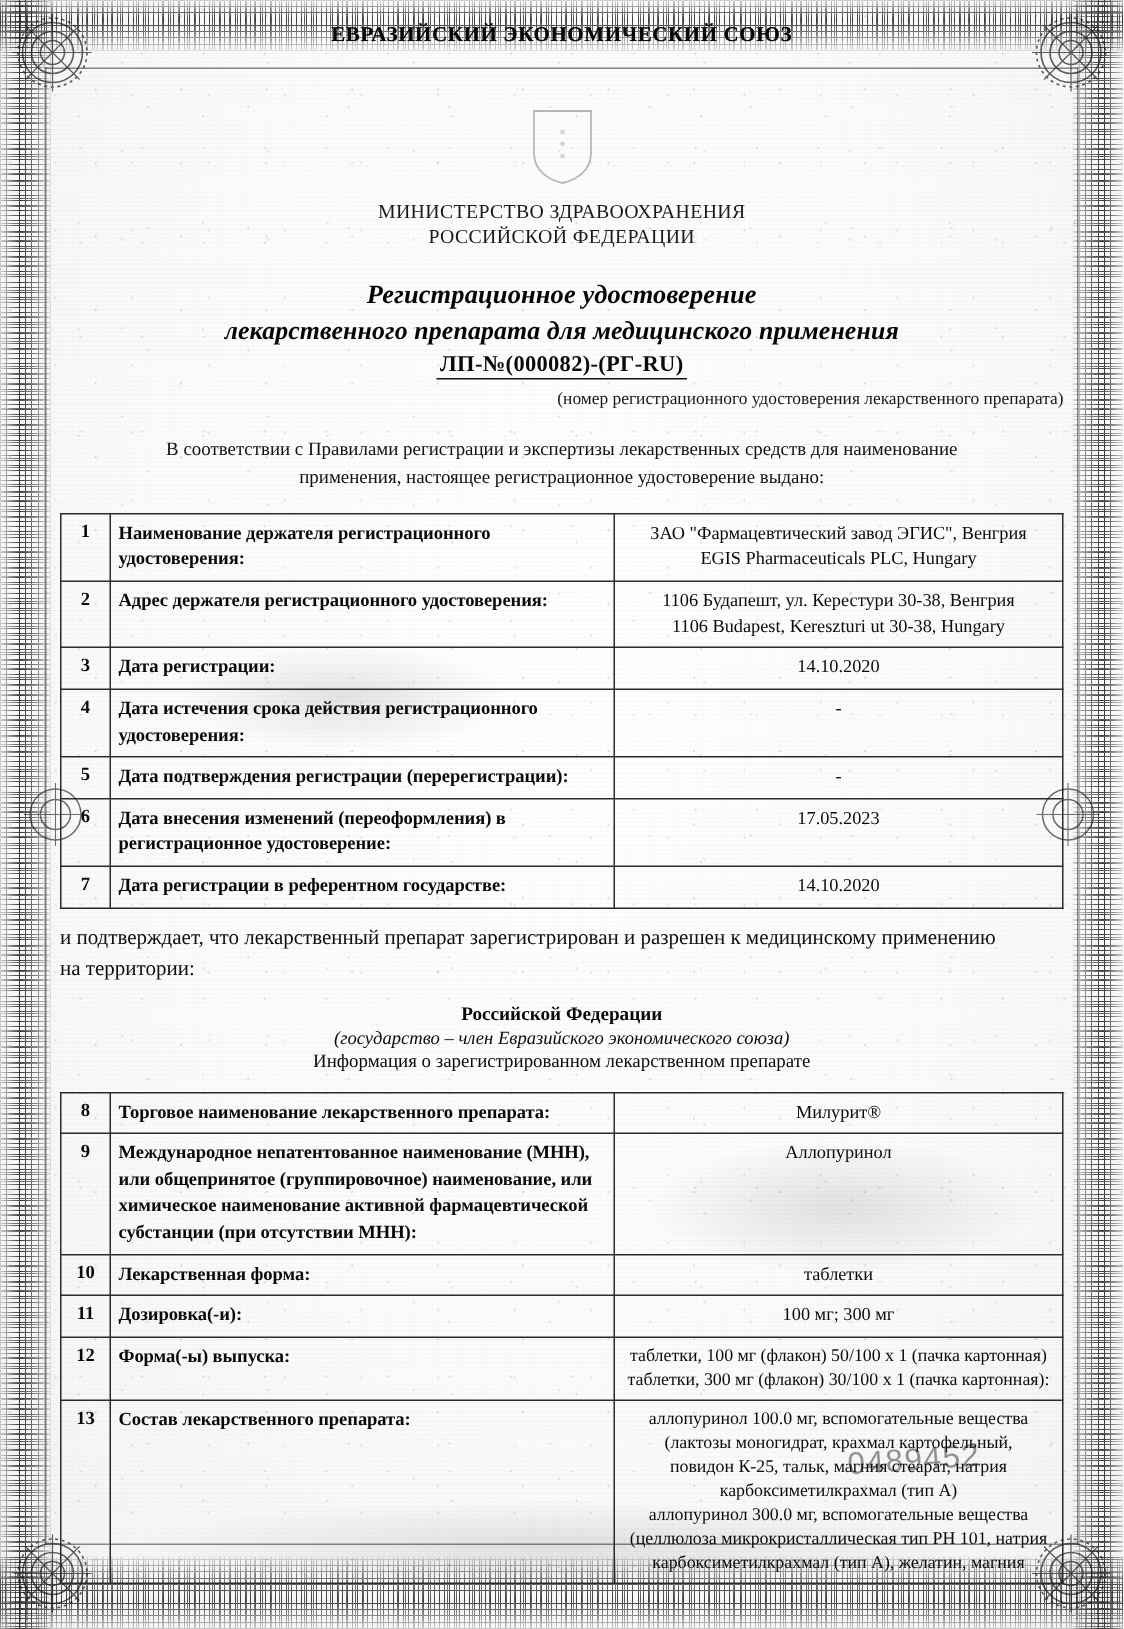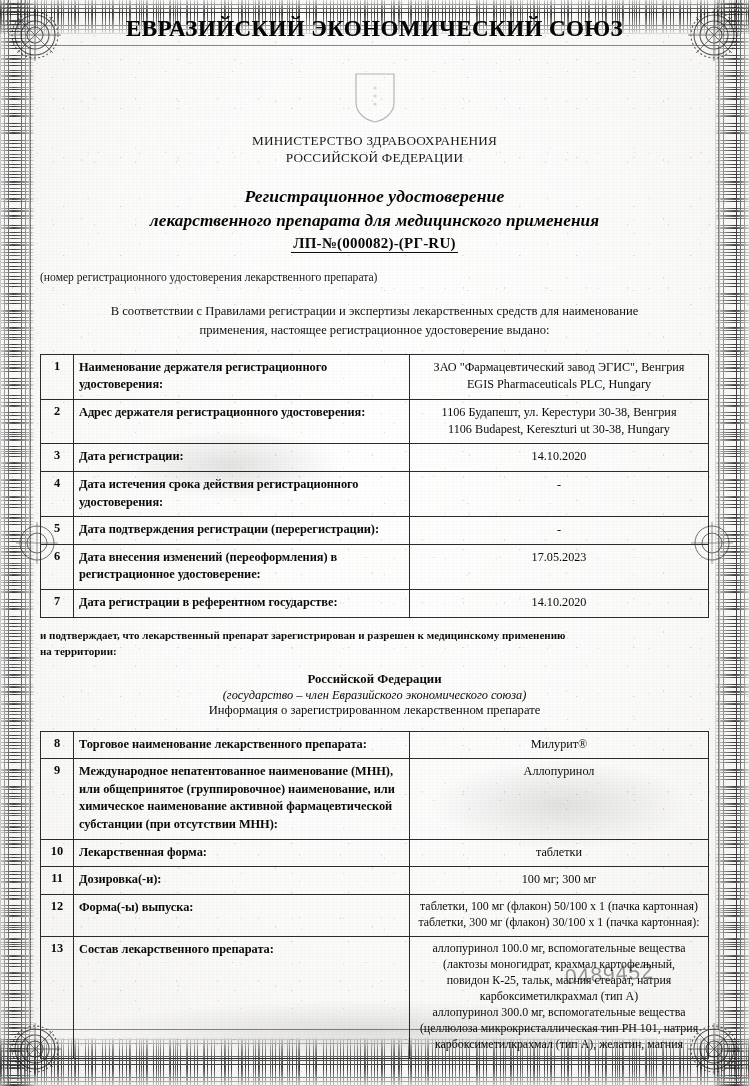--- a/index.html
+++ b/index.html
@@ -68,21 +68,21 @@
   #content{
     position:absolute;
     left:40px;right:40px;top:34px;bottom:44px;
   }
 
   .eec-title{
     position:absolute;left:0;right:0;top:-18px;
     text-align:center;
     font-family:"Liberation Serif", serif;
     font-weight:bold;
-    font-size:23px;
+    font-size:14px;
     letter-spacing:.4px;
     color:#050505;
     white-space:nowrap;
     text-shadow:0 0 .6px rgba(0,0,0,.55);
   }
 
   .emblem{
     position:absolute;left:50%;top:38px;transform:translateX(-50%);
     width:42px;height:52px;opacity:.30;
   }
@@ -115,22 +115,22 @@
     font-size:15px;
     letter-spacing:.2px;
   }
   .doc-number span{
     border-bottom:1.4px solid #101010;
     padding:0 2px 1px 2px;
     margin-top:24px;
   }
 
   .number-caption{
-    margin-top:19px;
-    text-align:left;
+    margin-top:7px;
+    text-align:right;
     font-size:11.6px;
     color:#171717;
   }
 
   .intro{
     margin-top:18px;
     text-align:center;
     font-size:12.6px;
     line-height:1.52;
     color:#101010;
@@ -167,24 +167,23 @@
   td.val{
     width:288px;
     text-align:center;
     font-size:12.2px;
     line-height:1.42;
   }
   td.val.tight{font-size:11.9px;line-height:1.34;}
 
   .mid-note{
     margin-top:9px;
-    font-size:11px;
+    font-size:14px;
     line-height:1.5;
     color:#0e0e0e;
-    font-weight:bold;
   }
   .center-line{
     text-align:center;
     font-size:12.8px;
     margin-top:12px;
     font-weight:bold;
   }
   .center-sub{
     text-align:center;
     font-size:12.4px;

